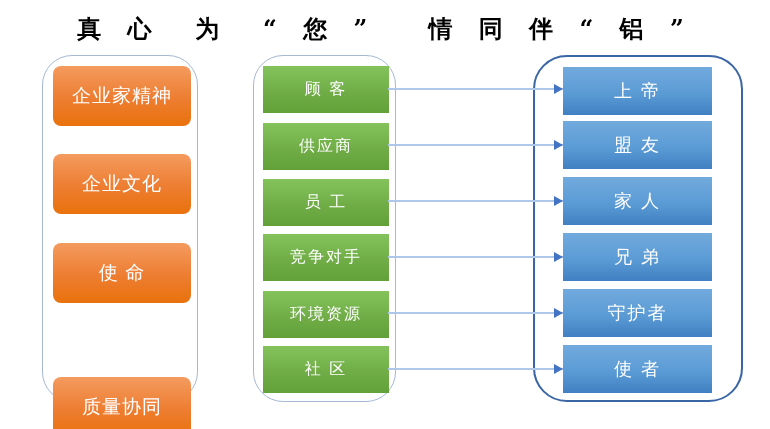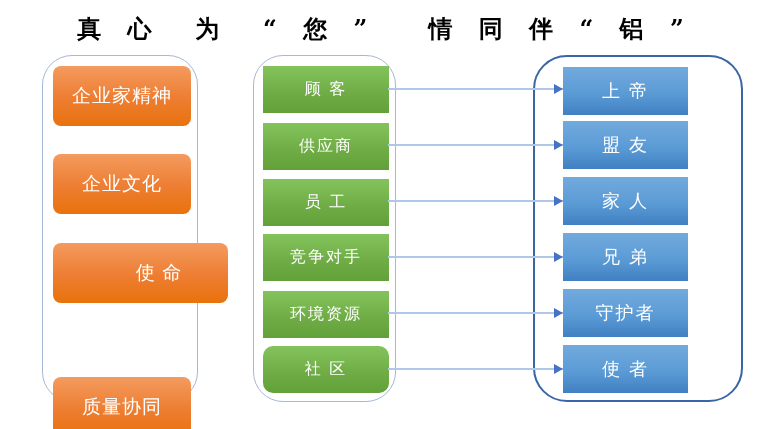--- a/index.html
+++ b/index.html
@@ -26,25 +26,25 @@
   .box.orange{
     left:10px;width:138px;height:60px;font-size:19px;letter-spacing:1px;
     background:linear-gradient(to bottom,#F49B5F 0%,#ED7D31 55%,#E9720C 100%);
     border-radius:8px;
   }
   .box.green{
     left:9px;width:126px;height:47px;font-size:16px;letter-spacing:2px;
     background:linear-gradient(to bottom,#84C35B 0%,#70AD47 55%,#62A038 100%);
   }
   .box.blue{
-    left:28px;width:125px;height:48px;font-size:18px;letter-spacing:2px;
+    left:28px;width:149px;height:48px;font-size:18px;letter-spacing:2px;
     background:linear-gradient(to bottom,#72AADD 0%,#5B9BD5 55%,#4080C2 100%);
   }
-  .ol0{top:10px;} .ol1{top:98px;} .ol2{top:187px;padding-left:37px;} .ol3{top:277px;margin-top:44px;}
-  .gm0{top:10px;} .gm1{top:67px;} .gm2{top:123px;} .gm3{top:178px;} .gm4{top:235px;} .gm5{top:290px;border-radius:10px;}
+  .ol0{top:10px;} .ol1{top:98px;} .ol2{top:187px;} .ol3{top:277px;margin-top:44px;}
+  .gm0{top:10px;} .gm1{top:67px;} .gm2{top:123px;} .gm3{top:178px;} .gm4{top:235px;} .gm5{top:290px;}
   .br0{top:10px;} .br1{top:64px;} .br2{top:120px;} .br3{top:176px;} .br4{top:232px;} .br5{top:288px;}
   .arrow{
     position:absolute;left:388px;width:175px;height:2px;background:#AFC8EA;z-index:5;
   }
   .arrow::after{
     content:"";position:absolute;right:0;top:-4px;width:0;height:0;
     border-left:9px solid #4472C4;border-top:5px solid transparent;border-bottom:5px solid transparent;
   }
   .a0{top:88px;} .a1{top:144px;} .a2{top:200px;} .a3{top:256px;} .a4{top:312px;} .a5{top:368px;}
 </style>

